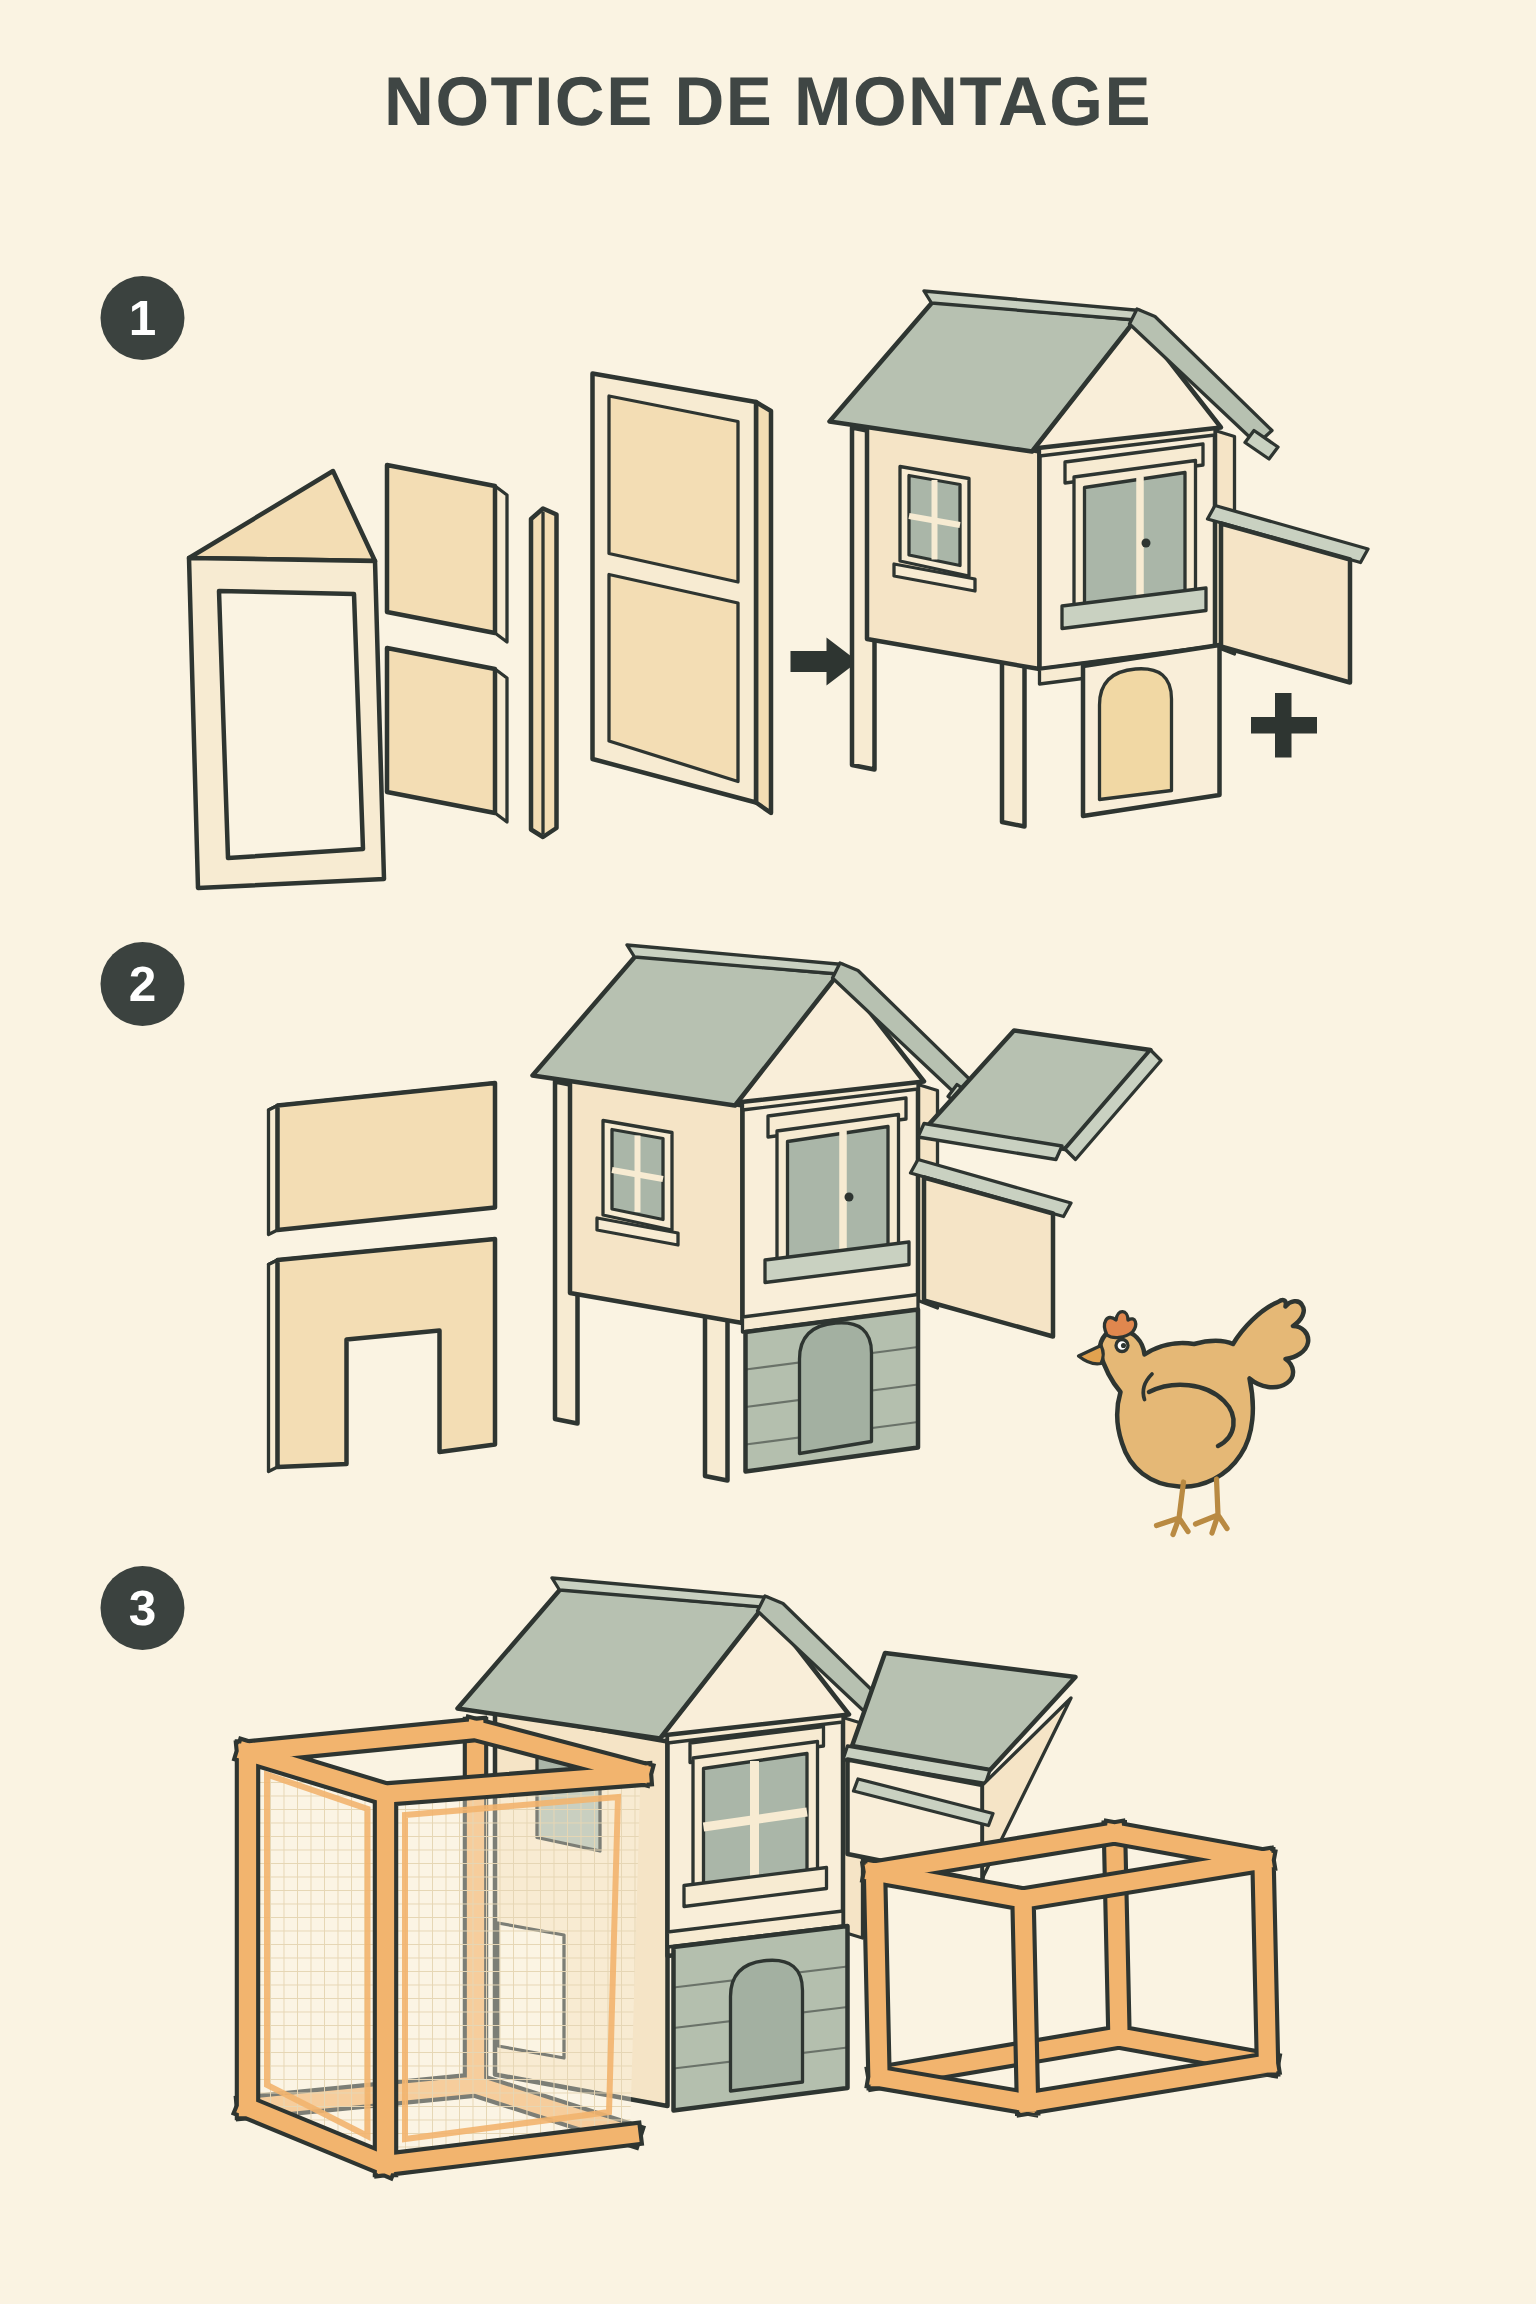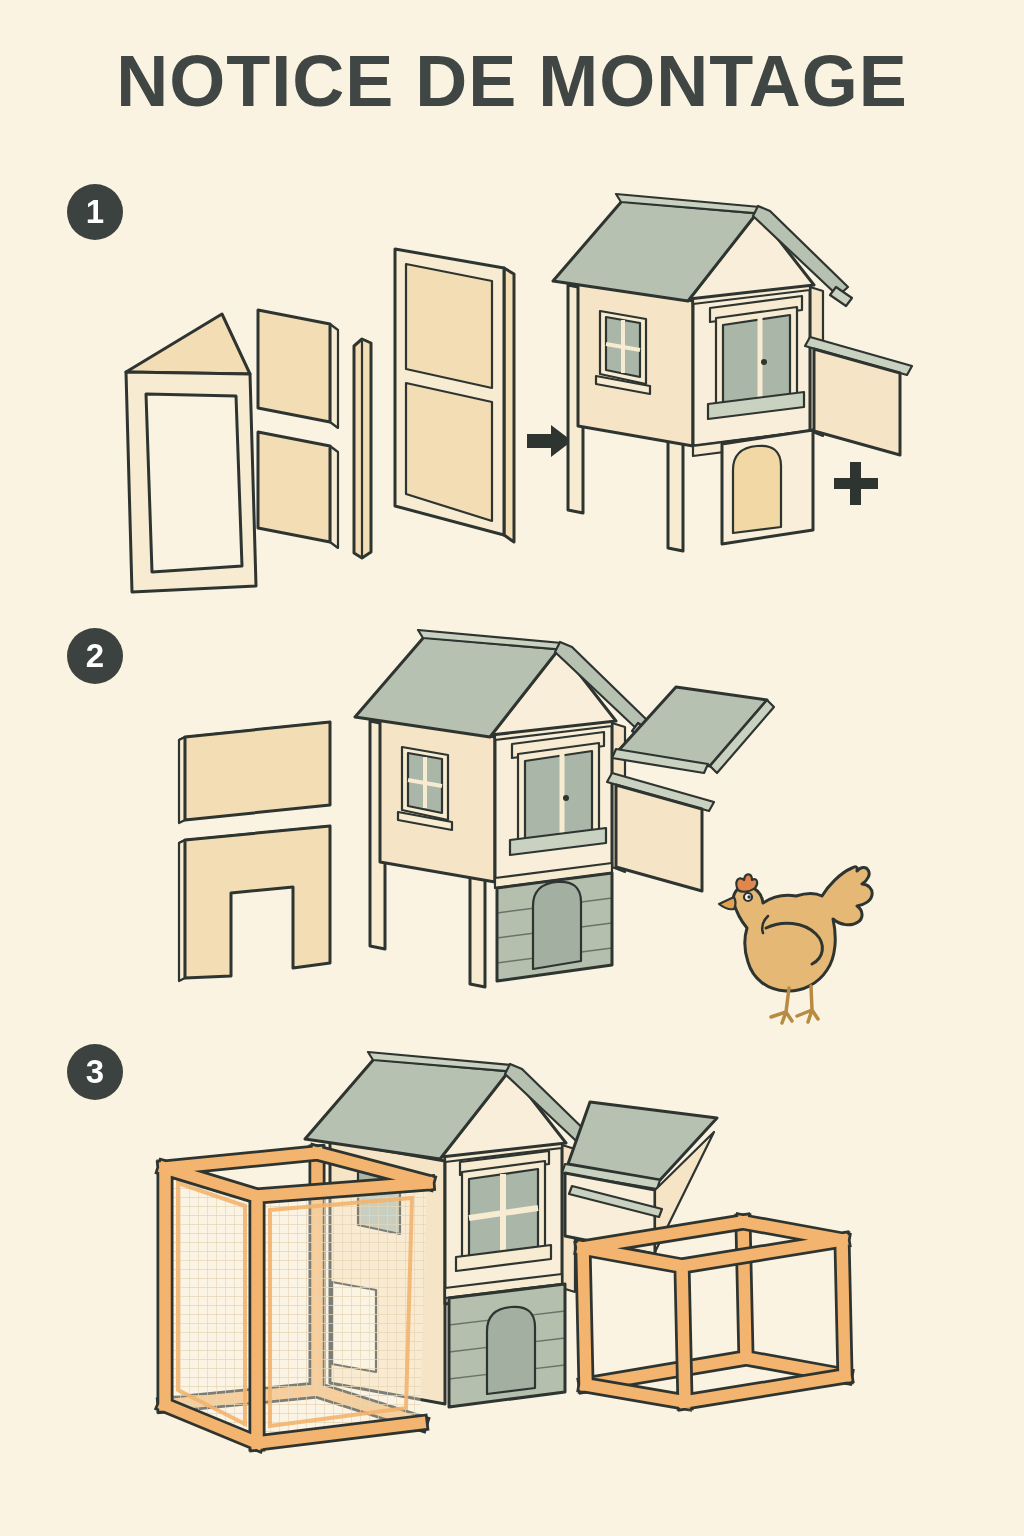--- a/index.html
+++ b/index.html
@@ -1,19 +1,19 @@
 <!DOCTYPE html>
 <html style="--background: #faf3e2; --title_text: #3f4644; --outline: #2e3531; --badge: #3b423f; --badge_text: #ffffff; --wood_tan: #f3ddb4; --wood_cream: #f7ebd2; --wood_light: #fbf2e0; --wall: #f5e4c6; --wall_front: #f9eed9; --roof_sage: #b7c1b1; --roof_cap: #c9d1c1; --window_sage: #aab6a8; --plank_sage: #b4bfae; --door_sage: #a3b0a1; --door_tan: #f1d8a4; --frame_orange: #f2b46e; --mesh_line: #e6d6b4; --chicken_body: #e5b876; --chicken_comb: #e0874e; --chicken_beak: #e2a24f; --chicken_leg: #b98a42;"><head>
 <meta charset="utf-8">
 <style>
   html,body{margin:0;padding:0;}
   body{font-family:"Liberation Sans",sans-serif;}
   .canvas{position:relative;width:1024px;height:1536px;background:var(--background,#faf3e2);overflow:hidden;}
   .page-title{position:absolute;top:40px;left:0;width:1024px;text-align:center;
-    font-family:"Liberation Sans",sans-serif;font-weight:700;font-size:72px;letter-spacing:1px;
+    font-family:"Liberation Sans",sans-serif;font-weight:700;font-size:46px;letter-spacing:1px;
     color:var(--title_text,#3f4644);margin:0;}
   .badge{position:absolute;width:56px;height:56px;border-radius:50%;
     background:var(--badge,#3b423f);color:var(--badge_text,#fff);
     display:flex;align-items:center;justify-content:center;
     font-weight:700;font-size:33px;}
   .step-svg{position:absolute;left:0;width:1024px;display:block;}
   
   .ln{stroke:var(--outline,#2e3531);stroke-width:3;stroke-linejoin:round;}
   .ln2{stroke:var(--outline,#2e3531);stroke-width:2.2;stroke-linejoin:round;}
   .f-tan{fill:var(--wood_tan,#f3ddb4);}

